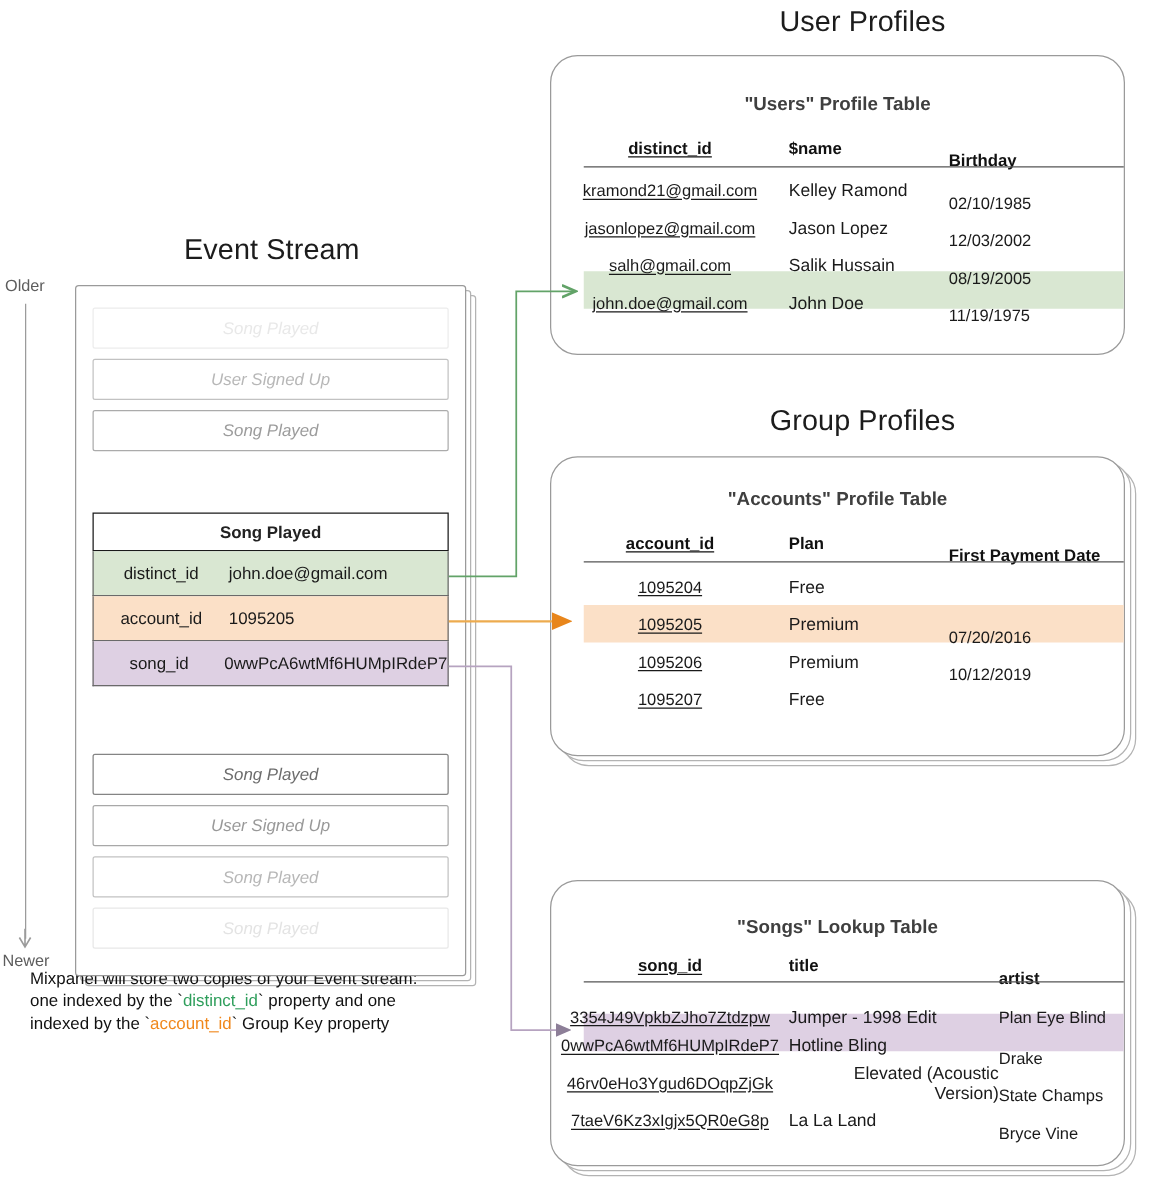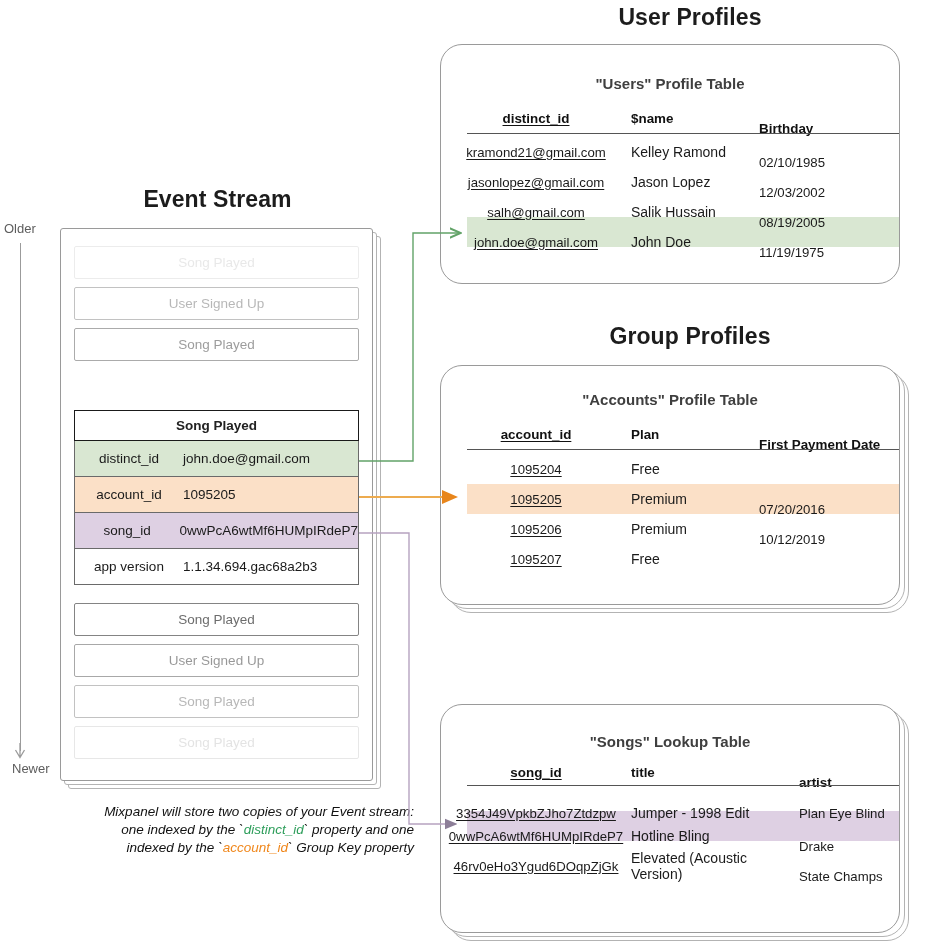--- a/index.html
+++ b/index.html
@@ -9,21 +9,21 @@
     font-family: "Liberation Sans", sans-serif;
     color: #1a1a1a;
     overflow: hidden;
   }
   #stage { position: relative; width: 941px; height: 951px; }
 
   
   .section-title {
     position: absolute;
     font-size: 23px;
-    font-weight: 700;
+    font-weight: 400;
     color: #1c1c1c;
     text-align: center;
     letter-spacing: .1px;
     white-space: nowrap;
   }
 
   
   .card {
     position: absolute;
     background: #ffffff;
@@ -31,21 +31,21 @@
     border-radius: 22px;
   }
   .card-ghost {
     position: absolute;
     background: #ffffff;
     border: 1.4px solid #b3b3b3;
     border-radius: 22px;
   }
   .evt-shell-sq { border-radius: 3px !important; }
 
-  .evt-list { position: absolute; left: 74px; top: 246px; width: 285px; }
+  .evt-list { position: absolute; left: 74px; top: 246px; width: 285px; font-style: italic; }
   .evt-pill {
     height: 33px; margin-bottom: 8px;
     border: 1.3px solid #707070;
     display: flex; align-items: center; justify-content: center;
     font-size: 13.5px; color: #555555; background: #fff;
     border-radius: 2px;
   }
   .evt-pill.f1 { opacity: .13; }
   .evt-pill.f2 { opacity: .42; }
   .evt-pill.f3 { opacity: .58; }
@@ -74,22 +74,22 @@
   .bg-purple { background: #ded0e3; }
 
   
   .axis-label { position: absolute; font-size: 13px; color: #5d5d5d; }
   #axis-line {
     position: absolute; left: 20px; top: 243px; width: 1px; height: 508px;
     background: #9b9b9b;
   }
 
   .caption {
-    position: absolute; left: 24px; top: 803px; width: 390px;
-    text-align: right; font-size: 13.5px; line-height: 18px; color: #111; font-style: italic;
+    position: absolute; left: 24px; top: 774px; width: 390px;
+    text-align: left; font-size: 13.5px; line-height: 18px; color: #111;
   }
   .tok-green  { color: #2e9e5b; }
   .tok-orange { color: #f0871b; }
 
   
   .tbl-title {
     position: absolute; width: 100%; text-align: center;
     font-size: 15px; font-weight: bold; color: #3f3f3f;
   }
   .tbl { position: absolute; width: 100%; }
@@ -135,21 +135,21 @@
     <path d="M359,497 L455,497" fill="none" stroke="#edab4f" stroke-width="1.8" marker-end="url(#ahO)"></path>
 
     <path d="M359,533 L409,533 L409,824 L455,824" fill="none" stroke="#b6a3c0" stroke-width="1.4" marker-end="url(#ahP)"></path>
   </svg>
 
   <div class="axis-label" style="left:4px; top:221px;">Older</div>
   <div id="axis-line"></div>
   <svg class="conn" style="z-index:1">
     <path d="M20,743 L20,757 M15.5,750 L20,757.5 L24.5,750" fill="none" stroke="#9b9b9b" stroke-width="1.3"></path>
   </svg>
-  <div class="axis-label" style="left:12px; top:761px;">Newer</div>
+  <div class="axis-label" style="left:2px; top:761px;">Newer</div>
 
   <div class="section-title" style="left:110px; top:186px; width:215px;">Event Stream</div>
 
   <div class="card-ghost evt-shell-sq" style="left:68px; top:236px; width:313px; height:553px;"></div>
   <div class="card-ghost evt-shell-sq" style="left:64px; top:232px; width:313px; height:553px;"></div>
   <div class="card evt-shell-sq" style="left:60px; top:228px; width:313px; height:553px; z-index:2;"></div>
 
   <div class="evt-list" style="z-index:3;">
     <div class="evt-pill f1">Song Played</div>
     <div class="evt-pill f2">User Signed Up</div>
@@ -163,24 +163,20 @@
       <span class="v">john.doe@gmail.com</span>
     </div>
     <div class="evt-row bg-orange">
       <span class="k">account_id</span>
       <span class="v">1095205</span>
     </div>
     <div class="evt-row bg-purple">
       <span class="k">song_id</span>
       <span class="v">0wwPcA6wtMf6HUMpIRdeP7</span>
     </div>
-    <div class="evt-row">
-      <span class="k">app version</span>
-      <span class="v">1.1.34.694.gac68a2b3</span>
-    </div>
   </div>
 
   <div class="evt-list" style="top:603px; z-index:3;">
     <div class="evt-pill f4">Song Played</div>
     <div class="evt-pill f5">User Signed Up</div>
     <div class="evt-pill f6">Song Played</div>
     <div class="evt-pill f7">Song Played</div>
   </div>
 
   <div class="caption">
@@ -285,19 +281,24 @@
         <span class="c1" style="width:168px;">Jumper - 1998 Edit</span>
         <span class="c2">Plan Eye Blind</span>
       </div>
       <div class="trow hi">
         <span class="c0"><span class="u">0wwPcA6wtMf6HUMpIRdeP7</span></span>
         <span class="c1" style="width:168px;">Hotline Bling</span>
         <span class="c2">Drake</span>
       </div>
       <div class="trow">
         <span class="c0"><span class="u">46rv0eHo3Ygud6DOqpZjGk</span></span>
-        <span class="c1" style="width:168px;">Elevated (Acoustic Version)</span>
+        <span class="c1" style="width:168px;text-align:right;">Elevated (Acoustic Version)</span>
         <span class="c2">State Champs</span>
       </div>
+      <div class="trow">
+        <span class="c0"><span class="u">7taeV6Kz3xIgjx5QR0eG8p</span></span>
+        <span class="c1" style="width:168px;">La La Land</span>
+        <span class="c2">Bryce Vine</span>
+      </div>
     </div>
   </div>
 
 </div>
 
 </body></html>

